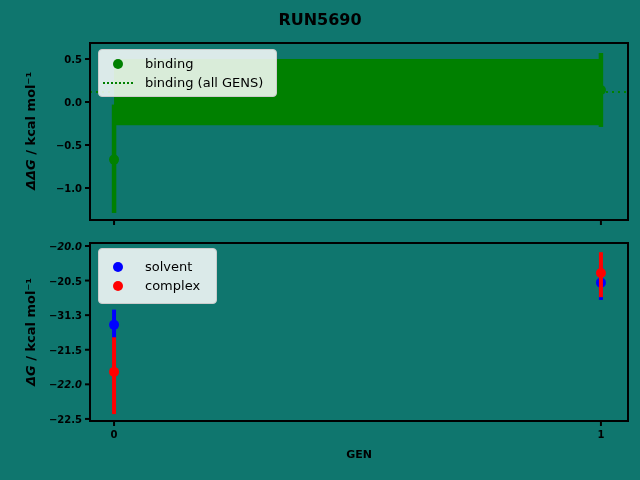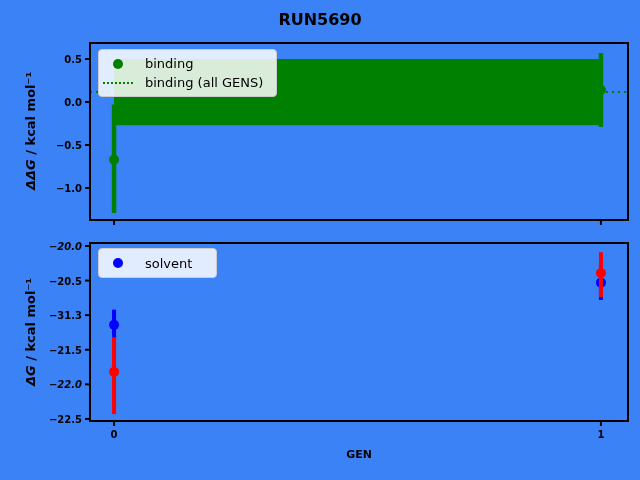--- a/index.html
+++ b/index.html
@@ -1,17 +1,17 @@
 <!DOCTYPE html>
 <html><head>
 <meta charset="utf-8">
 <style>
   html,body{margin:0;padding:0;background:#fff;}
   #figure{
-    position:relative;width:640px;height:480px;background:#3b82f6;overflow:hidden;
+    position:relative;width:640px;height:480px;background:#0f766e;overflow:hidden;
     font-family:"DejaVu Sans","Liberation Sans",sans-serif;color:#000;
   }
   #plot-svg{position:absolute;left:0;top:0;z-index:1;}
   .suptitle{
     position:absolute;left:0;top:10px;width:640px;text-align:center;
     font-size:16px;font-weight:bold;z-index:2;
   }
   .ylabel{
     position:absolute;white-space:nowrap;font-size:13px;font-weight:bold;
     transform:translate(-50%,-50%) rotate(-90deg);z-index:2;
@@ -27,21 +27,21 @@
     position:absolute;font-size:10px;font-weight:bold;z-index:2;white-space:nowrap;
   }
   .ytick{transform:translateY(-50%);text-align:right;}
   .xtick{transform:translateX(-50%);}
   .legend{
     position:absolute;background:rgba(255,255,255,0.85);border:1px solid #cccccc;
     border-radius:4px;display:flex;flex-direction:column;justify-content:center;
     z-index:3;box-sizing:border-box;
   }
   #legend-ddg{left:98px;top:49px;width:179px;height:48px;}
-  #legend-dg{left:98px;top:248px;width:119px;height:30px;}
+  #legend-dg{left:98px;top:248px;width:119px;height:56px;}
   .lrow{display:flex;align-items:center;height:19px;}
   .lmark{width:30px;margin-left:4px;display:flex;align-items:center;justify-content:center;flex:none;}
   .ldot{width:10px;height:10px;border-radius:50%;background:#000;}
   .ldline{width:30px;height:0;border-top:2.5px dotted #000;}
   .llabel{margin-left:12px;font-size:13px;color:#000;white-space:nowrap;}
 </style>
 </head>
 <body>
 
 <div id="figure">
@@ -101,20 +101,26 @@
     </div>
   </div>
 
   <div class="legend" id="legend-dg">
     <div class="lrow">
       <span class="lmark">
           <span class="ldot" style="background: rgb(0, 0, 255);"></span>
         </span>
       <span class="llabel">solvent</span>
     </div>
+    <div class="lrow">
+      <span class="lmark">
+          <span class="ldot" style="background: rgb(255, 0, 0);"></span>
+        </span>
+      <span class="llabel">complex</span>
+    </div>
   </div>
 <div class="tick ytick" style="right: 558px; top: 58.9971px;">0.5</div>
     <div class="tick ytick" style="right: 558px; top: 102px;">0.0</div>
     <div class="tick ytick" style="right: 558px; top: 145.003px;">−0.5</div>
     <div class="tick ytick" style="right: 558px; top: 188.006px;">−1.0</div>
     <div class="tick ytick" style="right: 558px; top: 245.975px; font-style: italic;">−20.0</div>
     <div class="tick ytick" style="right: 558px; top: 280.565px;">−20.5</div>
     <div class="tick ytick" style="right: 558px; top: 315.155px;">−31.3</div>
     <div class="tick ytick" style="right: 558px; top: 349.745px;">−21.5</div>
     <div class="tick ytick" style="right: 558px; top: 384.335px; font-style: italic;">−22.0</div>

